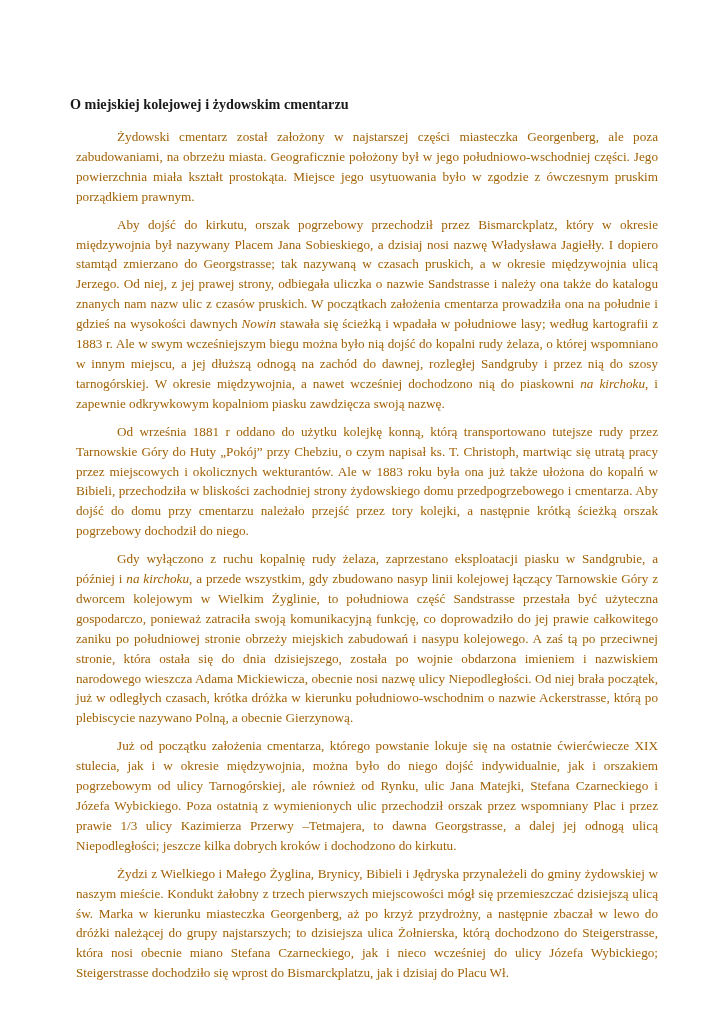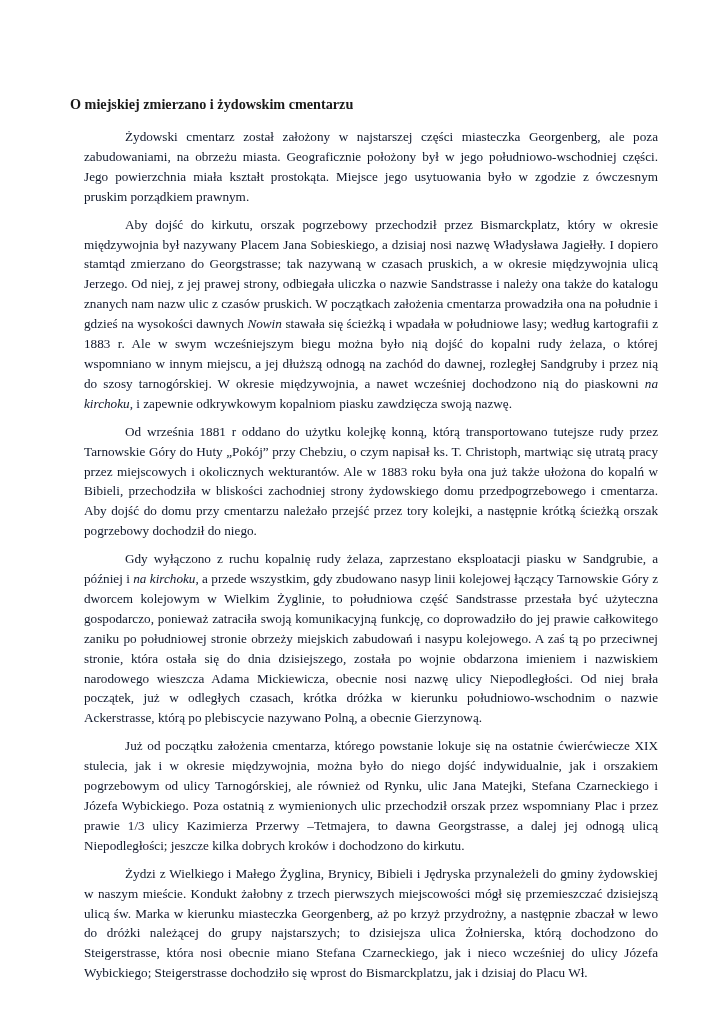--- a/index.html
+++ b/index.html
@@ -26,34 +26,34 @@
     font-weight: bold;
     line-height: 19px;
     color: #1a1a1a;
     margin: 0 0 13px 0;
     padding-left: 2px;
   }
   .para {
     font-family: "Liberation Serif", "DejaVu Serif", serif;
     font-size: 13.2px;
     line-height: 19.9px;
-    color: #0f172a;
+    color: #a16207;
     text-align: justify;
     text-indent: 41px;
-    margin: 0 0 8px 16px;
+    margin: 0 0 8px 8px;
   }
   .para i {
   }
 </style>
 </head>
 <body>
 
 <div class="page">
   <div class="content">
-    <h1 class="title">O miejskiej zmierzano i żydowskim cmentarzu</h1>
+    <h1 class="title">O miejskiej kolejowej i żydowskim cmentarzu</h1>
     <div>
         <p class="para"><span>Żydowski cmentarz został założony w najstarszej części miasteczka Georgenberg, ale poza zabudowaniami, na obrzeżu miasta. Geograficznie położony był w jego południowo-wschodniej części. Jego powierzchnia miała kształt prostokąta. Miejsce jego usytuowania było w zgodzie z ówczesnym pruskim porządkiem prawnym.</span></p>
         <p class="para"><span>Aby dojść do kirkutu, orszak pogrzebowy przechodził przez Bismarckplatz, który w okresie międzywojnia był nazywany Placem Jana Sobieskiego, a dzisiaj nosi nazwę Władysława Jagiełły. I dopiero stamtąd zmierzano do Georgstrasse; tak nazywaną w czasach pruskich, a w okresie międzywojnia ulicą Jerzego. Od niej, z jej prawej strony, odbiegała uliczka o nazwie Sandstrasse i należy ona także do katalogu znanych nam nazw ulic z czasów pruskich. W początkach założenia cmentarza prowadziła ona na południe i gdzieś na wysokości dawnych </span><i>Nowin</i><span> stawała się ścieżką i wpadała w południowe lasy; według kartografii z 1883 r. Ale w swym wcześniejszym biegu można było nią dojść do kopalni rudy żelaza, o której wspomniano w innym miejscu, a jej dłuższą odnogą na zachód do dawnej, rozległej Sandgruby i przez nią do szosy tarnogórskiej. W okresie międzywojnia, a nawet wcześniej dochodzono nią do piaskowni </span><i>na kirchoku</i><span>, i zapewnie odkrywkowym kopalniom piasku zawdzięcza swoją nazwę.</span></p>
         <p class="para"><span>Od września 1881 r oddano do użytku kolejkę konną, którą transportowano tutejsze rudy przez Tarnowskie Góry do Huty „Pokój” przy Chebziu, o czym napisał ks. T. Christoph, martwiąc się utratą pracy przez miejscowych i okolicznych wekturantów. Ale w 1883 roku była ona już także ułożona do kopalń w Bibieli, przechodziła w bliskości zachodniej strony żydowskiego domu przedpogrzebowego i cmentarza. Aby dojść do domu przy cmentarzu należało przejść przez tory kolejki, a następnie krótką ścieżką orszak pogrzebowy dochodził do niego.</span></p>
         <p class="para"><span>Gdy wyłączono z ruchu kopalnię rudy żelaza, zaprzestano eksploatacji piasku w Sandgrubie, a później i </span><i>na kirchoku</i><span>, a przede wszystkim, gdy zbudowano nasyp linii kolejowej łączący Tarnowskie Góry z dworcem kolejowym w Wielkim Żyglinie, to południowa część Sandstrasse przestała być użyteczna gospodarczo, ponieważ zatraciła swoją komunikacyjną funkcję, co doprowadziło do jej prawie całkowitego zaniku po południowej stronie obrzeży miejskich zabudowań i nasypu kolejowego. A zaś tą po przeciwnej stronie, która ostała się do dnia dzisiejszego, została po wojnie obdarzona imieniem i nazwiskiem narodowego wieszcza Adama Mickiewicza, obecnie nosi nazwę ulicy Niepodległości. Od niej brała początek, już w odległych czasach, krótka dróżka w kierunku południowo-wschodnim o nazwie Ackerstrasse, którą po plebiscycie nazywano Polną, a obecnie Gierzynową.</span></p>
         <p class="para"><span>Już od początku założenia cmentarza, którego powstanie lokuje się na ostatnie ćwierćwiecze XIX stulecia, jak i w okresie międzywojnia, można było do niego dojść indywidualnie, jak i orszakiem pogrzebowym od ulicy Tarnogórskiej, ale również od Rynku, ulic Jana Matejki, Stefana Czarneckiego i Józefa Wybickiego. Poza ostatnią z wymienionych ulic przechodził orszak przez wspomniany Plac i przez prawie 1/3 ulicy Kazimierza Przerwy –Tetmajera, to dawna Georgstrasse, a dalej jej odnogą ulicą Niepodległości; jeszcze kilka dobrych kroków i dochodzono do kirkutu.</span></p>
         <p class="para"><span>Żydzi z Wielkiego i Małego Żyglina, Brynicy, Bibieli i Jędryska przynależeli do gminy żydowskiej w naszym mieście. Kondukt żałobny z trzech pierwszych miejscowości mógł się przemieszczać dzisiejszą ulicą św. Marka w kierunku miasteczka Georgenberg, aż po krzyż przydrożny, a następnie zbaczał w lewo do dróżki należącej do grupy najstarszych; to dzisiejsza ulica Żołnierska, którą dochodzono do Steigerstrasse, która nosi obecnie miano Stefana Czarneckiego, jak i nieco wcześniej do ulicy Józefa Wybickiego; Steigerstrasse dochodziło się wprost do Bismarckplatzu, jak i dzisiaj do Placu Wł.</span></p>
       </div>
   </div>
 </div>

